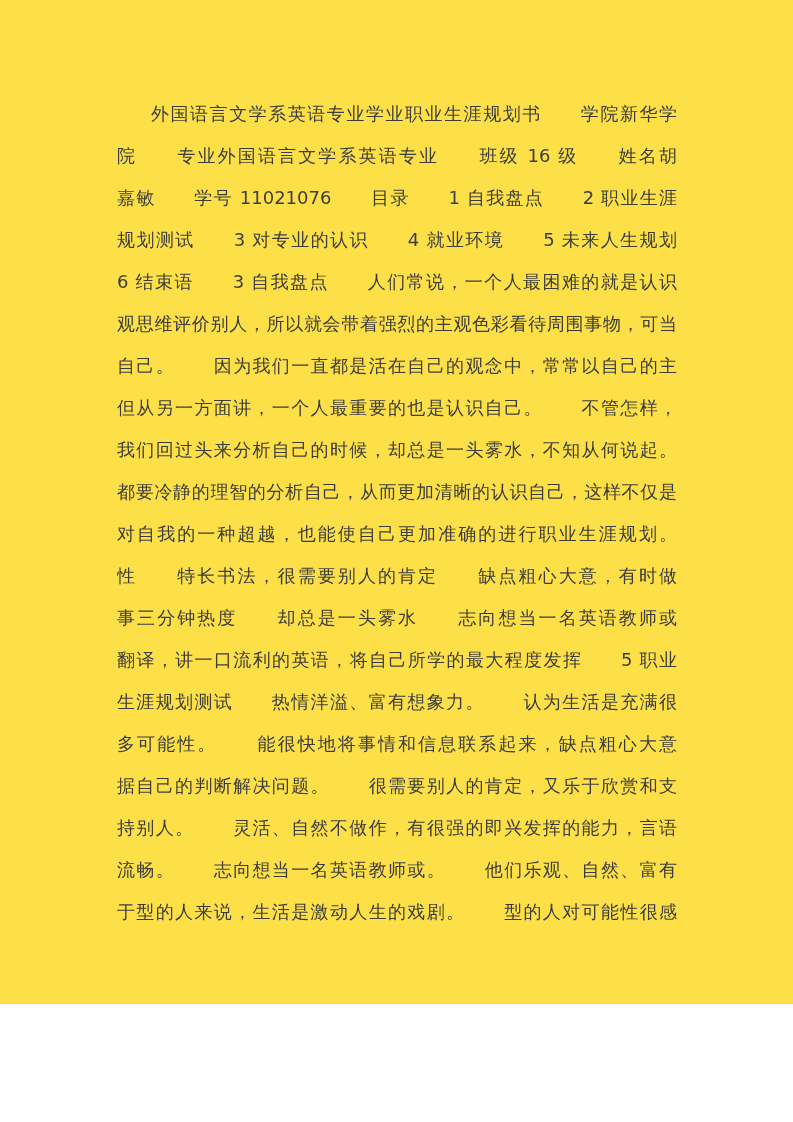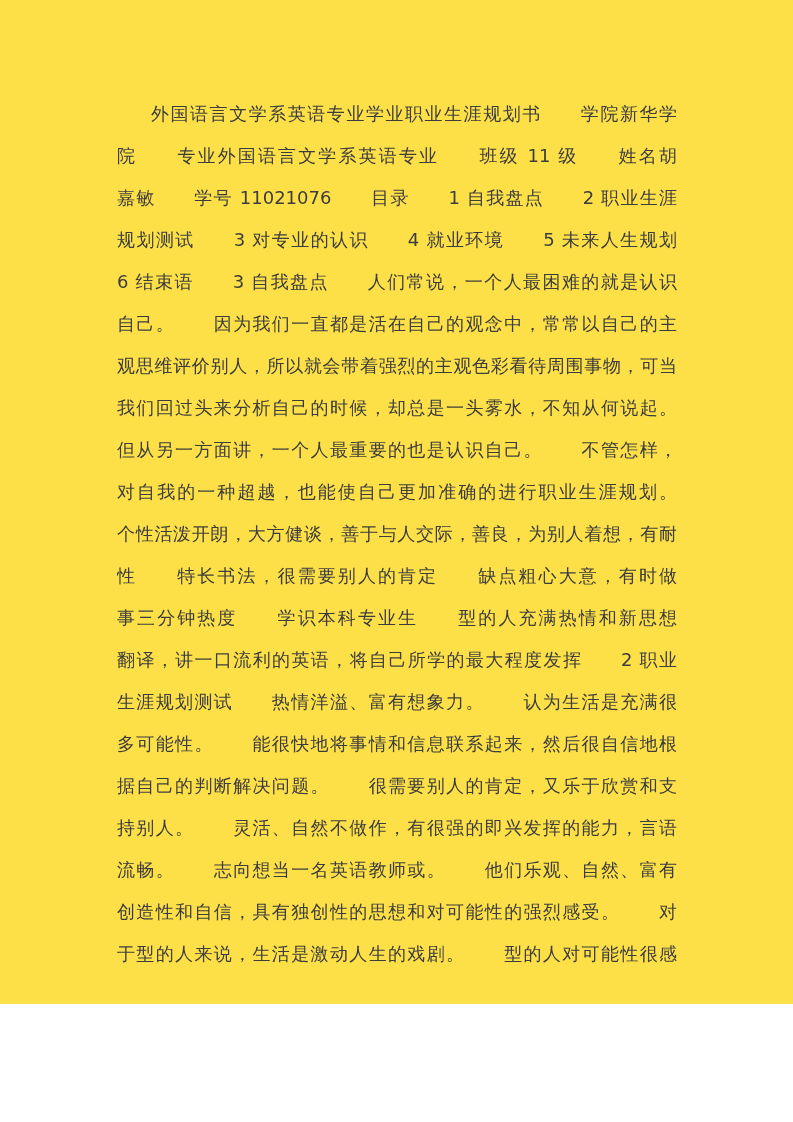--- a/index.html
+++ b/index.html
@@ -34,34 +34,33 @@
   .line:first-child {
     text-indent: 34px;
   }
 </style>
 </head>
 <body>
 
 <div class="page">
   <div class="text-block">
     <div class="line">外国语言文学系英语专业学业职业生涯规划书　　学院新华学</div>
-    <div class="line">院　　专业外国语言文学系英语专业　　班级 11 级　　姓名胡</div>
+    <div class="line">院　　专业外国语言文学系英语专业　　班级 16 级　　姓名胡</div>
     <div class="line">嘉敏　　学号 11021076　　目录　　1 自我盘点　　2 职业生涯</div>
     <div class="line">规划测试　　3 对专业的认识　　4 就业环境　　5 未来人生规划</div>
     <div class="line">6 结束语　　3 自我盘点　　人们常说，一个人最困难的就是认识</div>
+    <div class="line">观思维评价别人，所以就会带着强烈的主观色彩看待周围事物，可当</div>
     <div class="line">自己。　　因为我们一直都是活在自己的观念中，常常以自己的主</div>
-    <div class="line">观思维评价别人，所以就会带着强烈的主观色彩看待周围事物，可当</div>
+    <div class="line">但从另一方面讲，一个人最重要的也是认识自己。　　不管怎样，</div>
     <div class="line">我们回过头来分析自己的时候，却总是一头雾水，不知从何说起。</div>
-    <div class="line">但从另一方面讲，一个人最重要的也是认识自己。　　不管怎样，</div>
+    <div class="line">都要冷静的理智的分析自己，从而更加清晰的认识自己，这样不仅是</div>
     <div class="line">对自我的一种超越，也能使自己更加准确的进行职业生涯规划。</div>
-    <div class="line">个性活泼开朗，大方健谈，善于与人交际，善良，为别人着想，有耐</div>
     <div class="line">性　　特长书法，很需要别人的肯定　　缺点粗心大意，有时做</div>
-    <div class="line">事三分钟热度　　学识本科专业生　　型的人充满热情和新思想</div>
-    <div class="line">翻译，讲一口流利的英语，将自己所学的最大程度发挥　　2 职业</div>
+    <div class="line">事三分钟热度　　却总是一头雾水　　志向想当一名英语教师或</div>
+    <div class="line">翻译，讲一口流利的英语，将自己所学的最大程度发挥　　5 职业</div>
     <div class="line">生涯规划测试　　热情洋溢、富有想象力。　　认为生活是充满很</div>
-    <div class="line">多可能性。　　能很快地将事情和信息联系起来，然后很自信地根</div>
+    <div class="line">多可能性。　　能很快地将事情和信息联系起来，缺点粗心大意</div>
     <div class="line">据自己的判断解决问题。　　很需要别人的肯定，又乐于欣赏和支</div>
     <div class="line">持别人。　　灵活、自然不做作，有很强的即兴发挥的能力，言语</div>
     <div class="line">流畅。　　志向想当一名英语教师或。　　他们乐观、自然、富有</div>
-    <div class="line">创造性和自信，具有独创性的思想和对可能性的强烈感受。　　对</div>
     <div class="line">于型的人来说，生活是激动人生的戏剧。　　型的人对可能性很感</div>
   </div>
 </div>
 
 </body></html>

